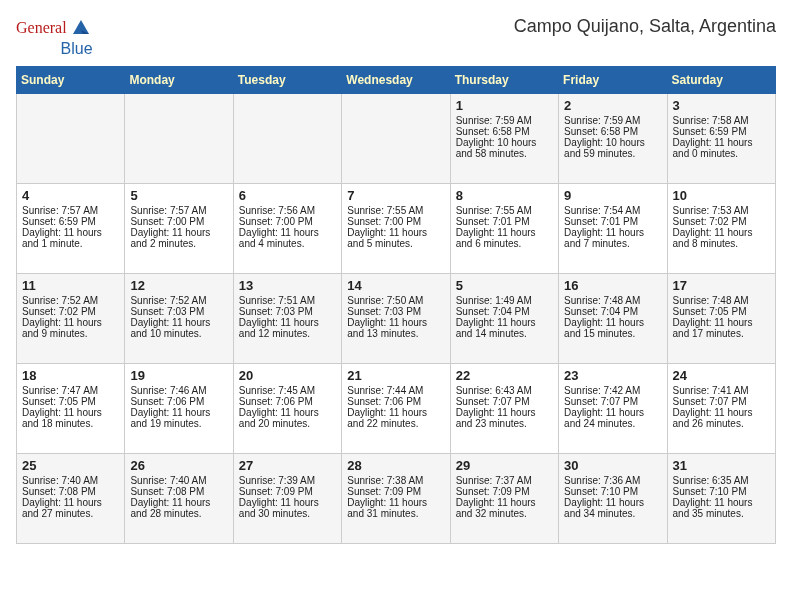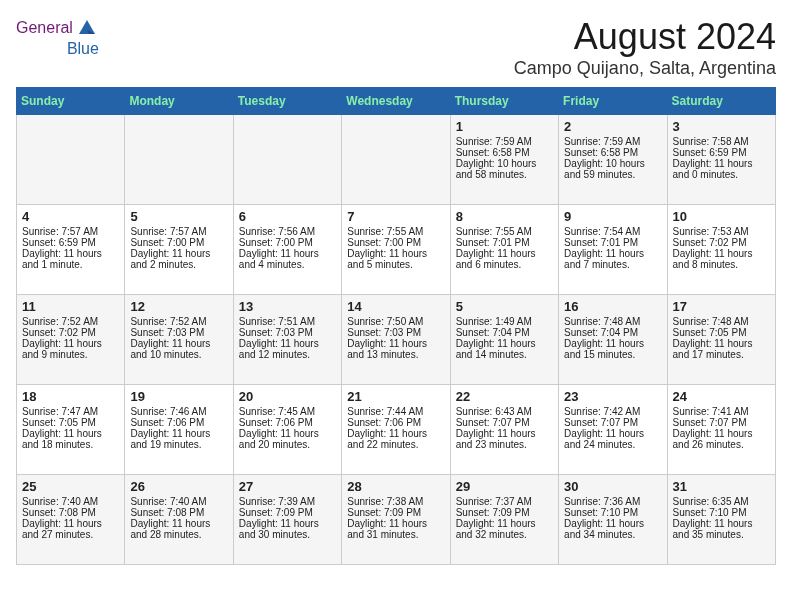--- a/index.html
+++ b/index.html
@@ -13,21 +13,21 @@
     .header {
       display: flex;
       justify-content: space-between;
       align-items: flex-start;
       margin-bottom: 8px;
     }
     .logo {
       display: flex;
       align-items: center;
     }
-    .logo-general { color: #701a75; }
+    .logo-general { color: #b91c1c; font-family: Liberation Serif, serif; }
     .logo-blue { color: #2563a8; text-align: right; }
     .logo-icon {
       width: 24px;
       height: 24px;
       margin-left: 2px;
     }
     .title-area {
       text-align: right;
     }
     .month-title {
@@ -39,21 +39,21 @@
       font-size: 18px;
       color: #333;
     }
     table {
       width: 100%;
       border-collapse: collapse;
       table-layout: fixed;
     }
     thead tr {
       background-color: #2563a8;
-      color: #86efac;
+      color: #fef9c3;
       padding-left: 36px;
     }
     thead th {
       padding: 6px 4px;
       font-size: 12px;
       font-weight: bold;
       text-align: left;
       border: 1px solid #2563a8;
     }
     tbody tr {
@@ -93,21 +93,20 @@
         <span class="logo-general">General</span>
         <svg class="logo-icon" viewBox="0 0 24 24">
           <polygon points="4,18 12,4 20,18" fill="#2563a8"></polygon>
           <polygon points="12,14 20,18 14,18" fill="#1a4a8a"></polygon>
         </svg>
       </div>
       <div class="logo-blue">Blue</div>
     </div>
   </div>
   <div class="title-area">
-    <div class="month-title">August 2024</div>
     <div class="location">Campo Quijano, Salta, Argentina</div>
   </div>
 </div>
 
 <table>
   <thead>
     <tr>
     <th>Sunday</th>
         <th>Monday</th>
         <th>Tuesday</th>

